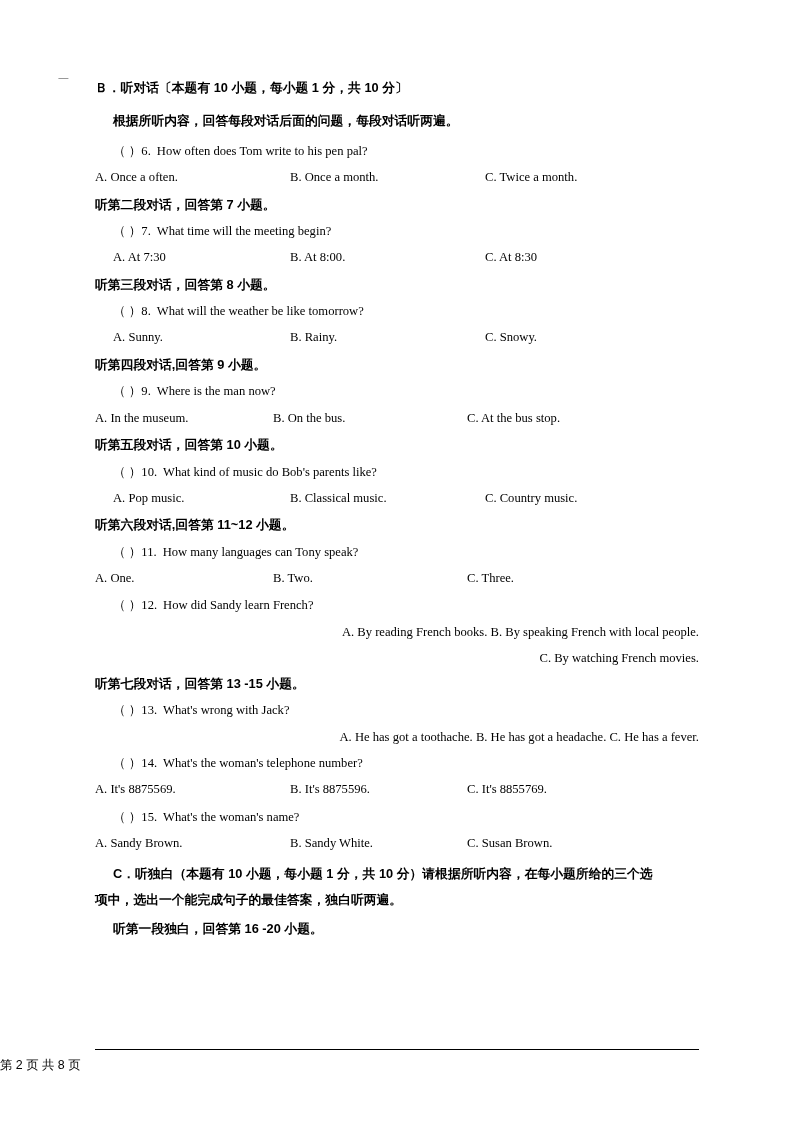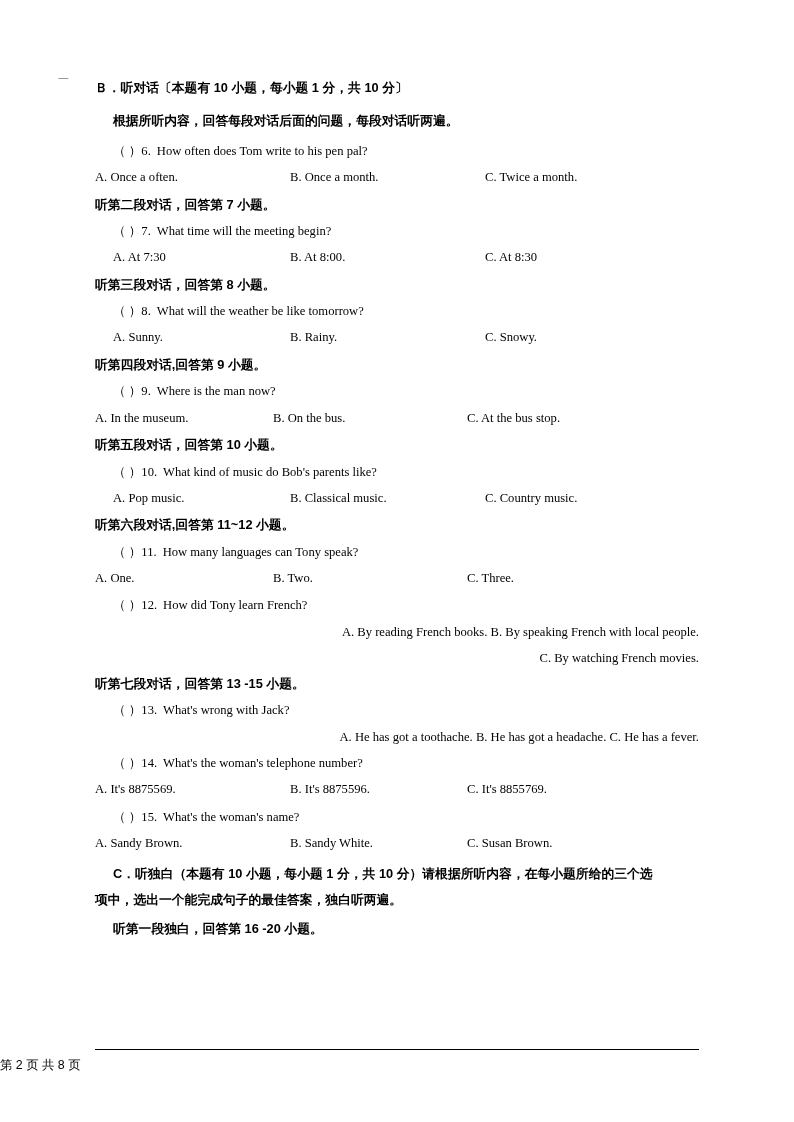--- a/index.html
+++ b/index.html
@@ -167,21 +167,21 @@
     </div>
     <div class="row q-line">
       <span>（    ）11.</span><span class="sp"></span><span>How many languages can Tony speak?</span>
     </div>
     <div class="row opt-line">
       <span class="opt o-a">A. One.</span>
       <span class="opt o-b2">B. Two.</span>
       <span class="opt o-c2">C. Three.</span>
     </div>
     <div class="row q-line">
-      <span>（    ）12.</span><span class="sp"></span><span>How did Tony learn French?</span>
+      <span>（    ）12.</span><span class="sp"></span><span>How did Sandy learn French?</span>
     </div>
     <div class="row flow">
       <span>A. By reading French books.  B. By speaking French with local people.</span>
     </div>
     <div class="row flow">
       <span>C. By watching French movies.</span>
     </div>
 
     <div class="row bold-cn">
       <span>听第七段对话，回答第 13 -15 小题。</span>

